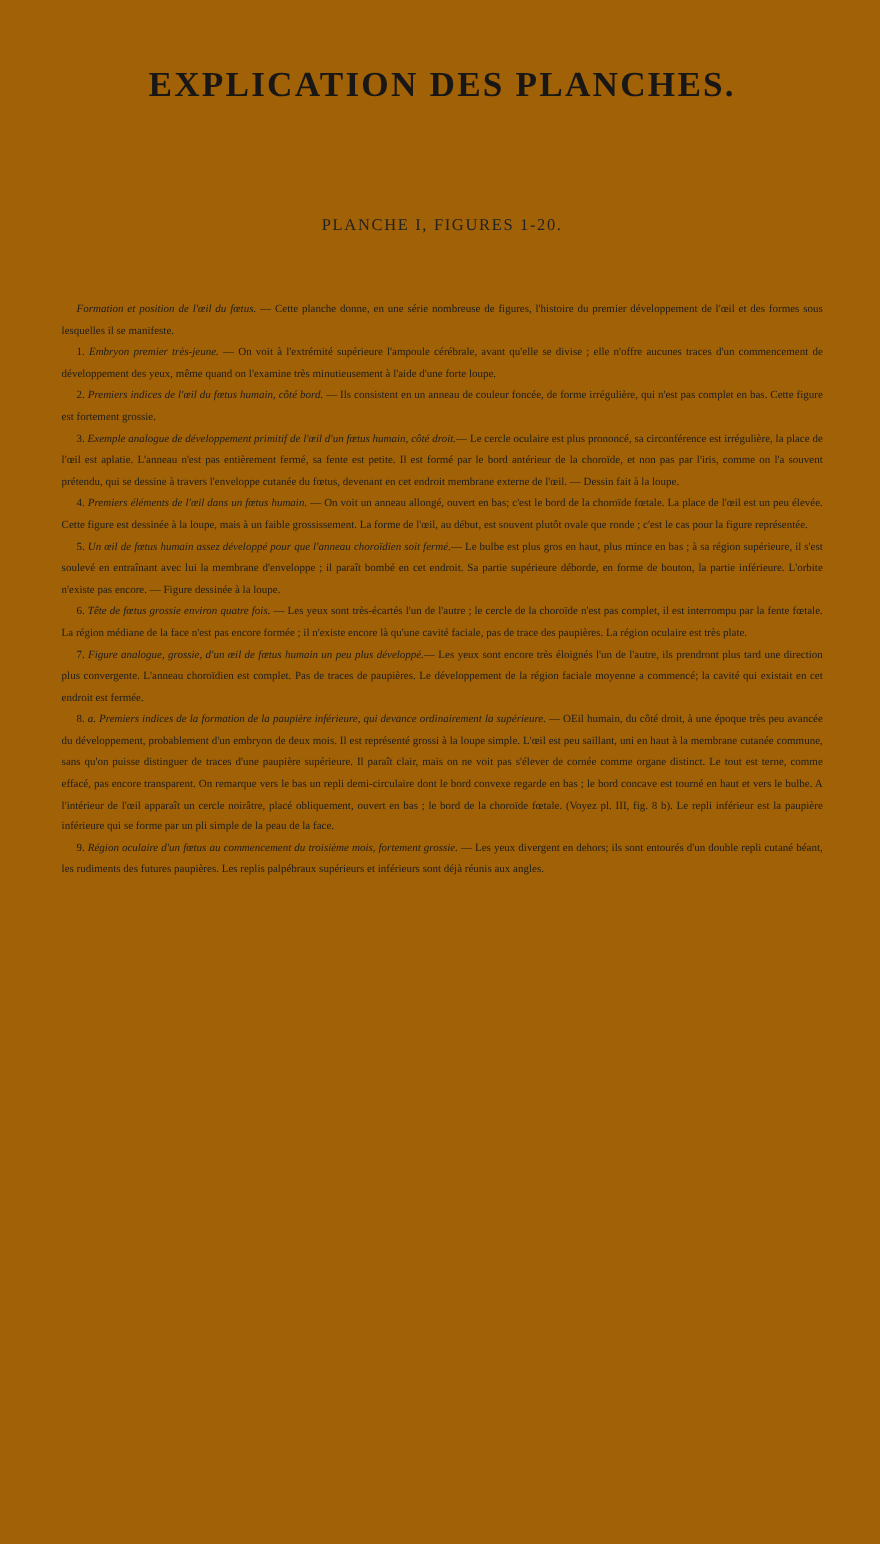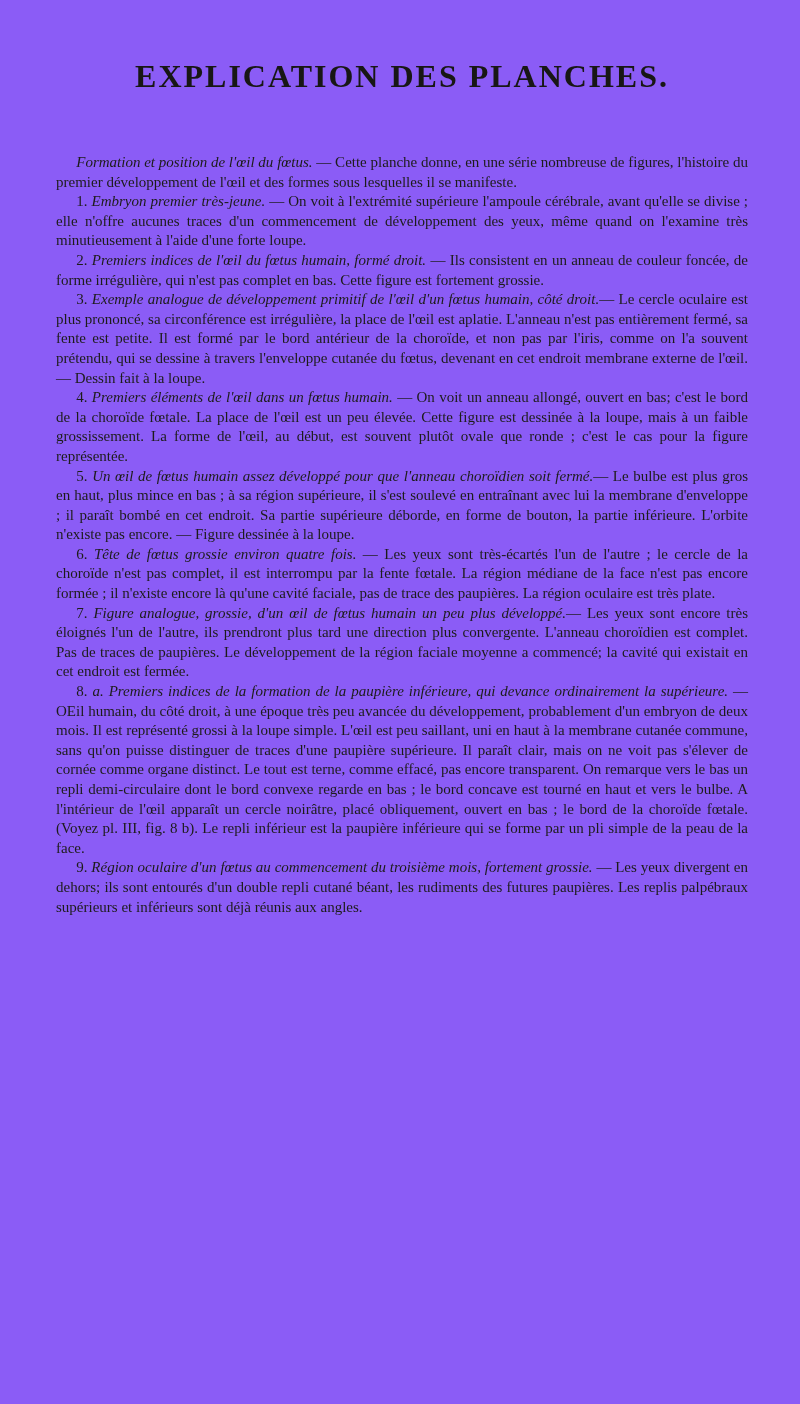--- a/index.html
+++ b/index.html
@@ -5,21 +5,21 @@
   * { margin: 0; padding: 0; box-sizing: border-box; }
   html, body { width: 800px; }
   body {
     font-family: "Liberation Serif", "DejaVu Serif", serif;
     background: #e9e9e7;
   }
   .page {
     width: 800px;
     height: 1404px;
     margin: 0 auto;
-    background: #8b5cf6;
+    background: #a16207;
     color: #1d1c1a;
     padding: 50px 52px 0 56px;
     overflow: hidden;
   }
   h1.title {
     font-size: 32px;
     font-weight: 700;
     text-align: center;
     letter-spacing: 2px;
     color: #181715;
@@ -28,46 +28,47 @@
   h2.subtitle {
     font-size: 15px;
     font-weight: 400;
     text-align: center;
     letter-spacing: 1.5px;
     margin-top: 102px;
     color: #23221f;
   }
   .body-text {
     margin-top: 58px;
-    font-size: 15px;
+    font-size: 10px;
     line-height: 19.6px;
     text-align: justify;
   }
   p.para {
     margin: 0;
     text-indent: 1.35em;
   }
   .lead { font-style: italic; }
   .num, .rest { font-style: normal; }
 </style>
 </head>
 <body>
 
 <div class="page">
 
   <h1 class="title">EXPLICATION DES PLANCHES.</h1>
 
+  <h2 class="subtitle">PLANCHE I, FIGURES 1-20.</h2>
 
   <div class="body-text">
 
     <p class="para"><span class="num"></span><span class="lead">Formation et position de l'œil du fœtus.</span><span class="rest"> — Cette planche donne, en une série nombreuse de figures, l'histoire du premier développement de l'œil et des formes sous lesquelles il se manifeste.</span></p>
 
     <p class="para"><span class="num">1. </span><span class="lead">Embryon premier très-jeune.</span><span class="rest"> — On voit à l'extrémité supérieure l'ampoule cérébrale, avant qu'elle se divise ; elle n'offre aucunes traces d'un commencement de développement des yeux, même quand on l'examine très minutieusement à l'aide d'une forte loupe.</span></p>
 
-    <p class="para"><span class="num">2. </span><span class="lead">Premiers indices de l'œil du fœtus humain, formé droit.</span><span class="rest"> — Ils consistent en un anneau de couleur foncée, de forme irrégulière, qui n'est pas complet en bas. Cette figure est fortement grossie.</span></p>
+    <p class="para"><span class="num">2. </span><span class="lead">Premiers indices de l'œil du fœtus humain, côté bord.</span><span class="rest"> — Ils consistent en un anneau de couleur foncée, de forme irrégulière, qui n'est pas complet en bas. Cette figure est fortement grossie.</span></p>
 
     <p class="para"><span class="num">3. </span><span class="lead">Exemple analogue de développement primitif de l'œil d'un fœtus humain, côté droit.</span><span class="rest">— Le cercle oculaire est plus prononcé, sa circonférence est irrégulière, la place de l'œil est aplatie. L'anneau n'est pas entièrement fermé, sa fente est petite. Il est formé par le bord antérieur de la choroïde, et non pas par l'iris, comme on l'a souvent prétendu, qui se dessine à travers l'enveloppe cutanée du fœtus, devenant en cet endroit membrane externe de l'œil. — Dessin fait à la loupe.</span></p>
 
     <p class="para"><span class="num">4. </span><span class="lead">Premiers éléments de l'œil dans un fœtus humain.</span><span class="rest"> — On voit un anneau allongé, ouvert en bas; c'est le bord de la choroïde fœtale. La place de l'œil est un peu élevée. Cette figure est dessinée à la loupe, mais à un faible grossissement. La forme de l'œil, au début, est souvent plutôt ovale que ronde ; c'est le cas pour la figure représentée.</span></p>
 
     <p class="para"><span class="num">5. </span><span class="lead">Un œil de fœtus humain assez développé pour que l'anneau choroïdien soit fermé.</span><span class="rest">— Le bulbe est plus gros en haut, plus mince en bas ; à sa région supérieure, il s'est soulevé en entraînant avec lui la membrane d'enveloppe ; il paraît bombé en cet endroit. Sa partie supérieure déborde, en forme de bouton, la partie inférieure. L'orbite n'existe pas encore. — Figure dessinée à la loupe.</span></p>
 
     <p class="para"><span class="num">6. </span><span class="lead">Tête de fœtus grossie environ quatre fois.</span><span class="rest"> — Les yeux sont très-écartés l'un de l'autre ; le cercle de la choroïde n'est pas complet, il est interrompu par la fente fœtale. La région médiane de la face n'est pas encore formée ; il n'existe encore là qu'une cavité faciale, pas de trace des paupières. La région oculaire est très plate.</span></p>
 
     <p class="para"><span class="num">7. </span><span class="lead">Figure analogue, grossie, d'un œil de fœtus humain un peu plus développé.</span><span class="rest">— Les yeux sont encore très éloignés l'un de l'autre, ils prendront plus tard une direction plus convergente. L'anneau choroïdien est complet. Pas de traces de paupières. Le développement de la région faciale moyenne a commencé; la cavité qui existait en cet endroit est fermée.</span></p>

